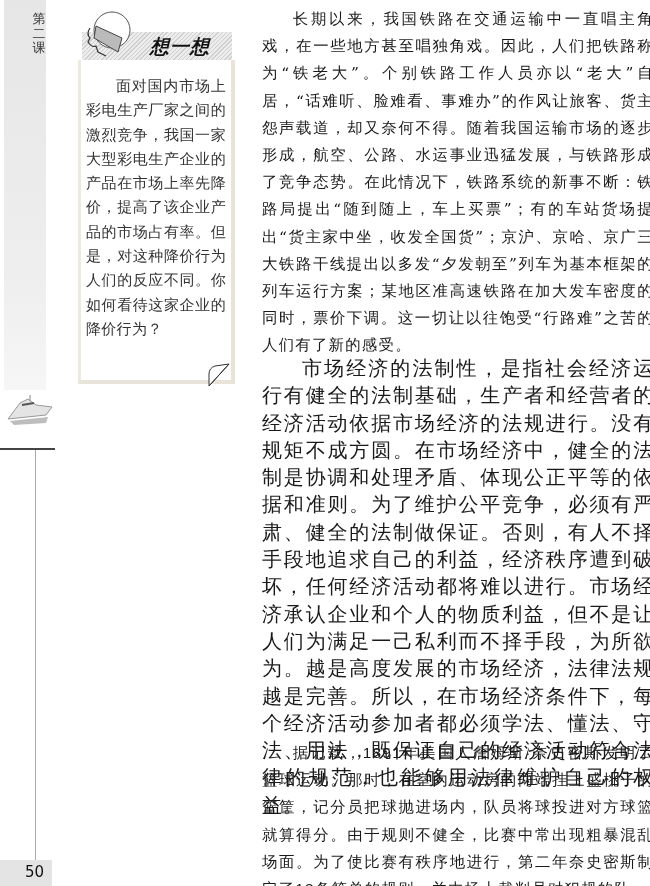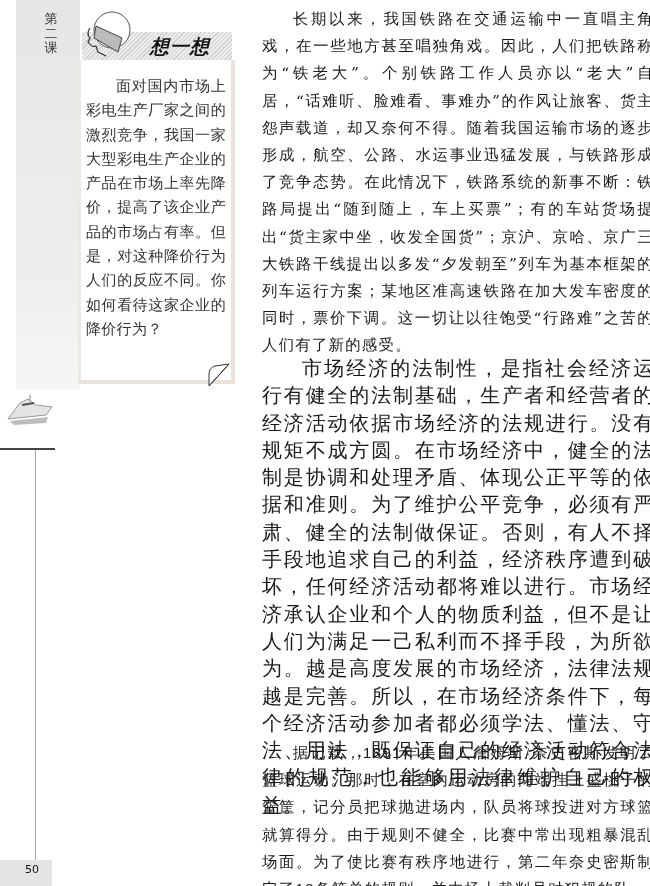--- a/index.html
+++ b/index.html
@@ -4,21 +4,21 @@
 <style>
   html, body { margin: 0; padding: 0; }
   body {
     width: 650px; height: 886px; position: relative; overflow: hidden;
     background: #ffffff;
     font-family: "DejaVu Serif", "Liberation Serif", serif;
     color: #1a1a1a;
   }
   
   .chapter-strip {
-    position: absolute; left: 16px; top: 0; width: 64px; height: 390px;
+    position: absolute; left: 4px; top: 0; width: 42px; height: 390px;
     background: linear-gradient(180deg, #e6e6e6 0%, #eeeeee 70%, #f6f6f6 100%);
   }
   .vtext {
     position: absolute; left: 27px; width: 16px;
     font-family: "DejaVu Sans", "Liberation Sans", sans-serif;
     font-size: 13px; line-height: 14.5px; color: #333;
     word-break: break-all; text-align: center;
   }
   .lesson-label { top: 12px; }
   .chapter-title { top: 72px; }
@@ -33,21 +33,21 @@
   .v-rule {
     position: absolute; left: 35px; top: 450px; width: 1px; height: 410px; background: #aaa;
   }
   .page-number-box {
     position: absolute; left: 0; top: 860px; width: 52px; height: 26px;
     background: #e4e4e4;
   }
   .page-number {
     position: absolute; left: 25px; top: 863px;
     font-family: "DejaVu Sans", "Liberation Sans", sans-serif;
-    font-size: 11px; color: #111;
+    font-size: 15px; color: #111;
   }
   .think-header {
     position: absolute; left: 10px; top: 32px; width: 222px; height: 28px;
     background: repeating-linear-gradient(135deg, #cfcfcf 0 1px, #ececec 1px 3px);
   }
   .think-title {
     position: absolute; left: 150px; top: 34px;
     font-family: "DejaVu Sans", "Liberation Sans", sans-serif;
     font-size: 19px; font-weight: bold; font-style: italic; color: #111;
     letter-spacing: 1px;

